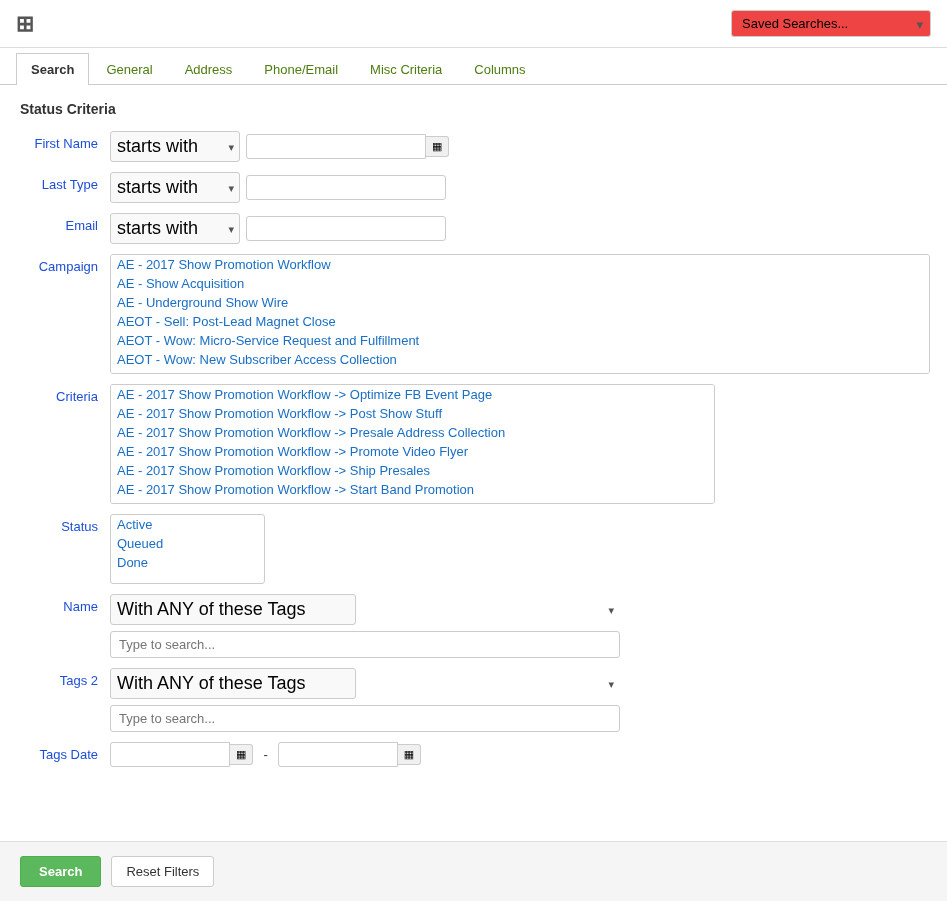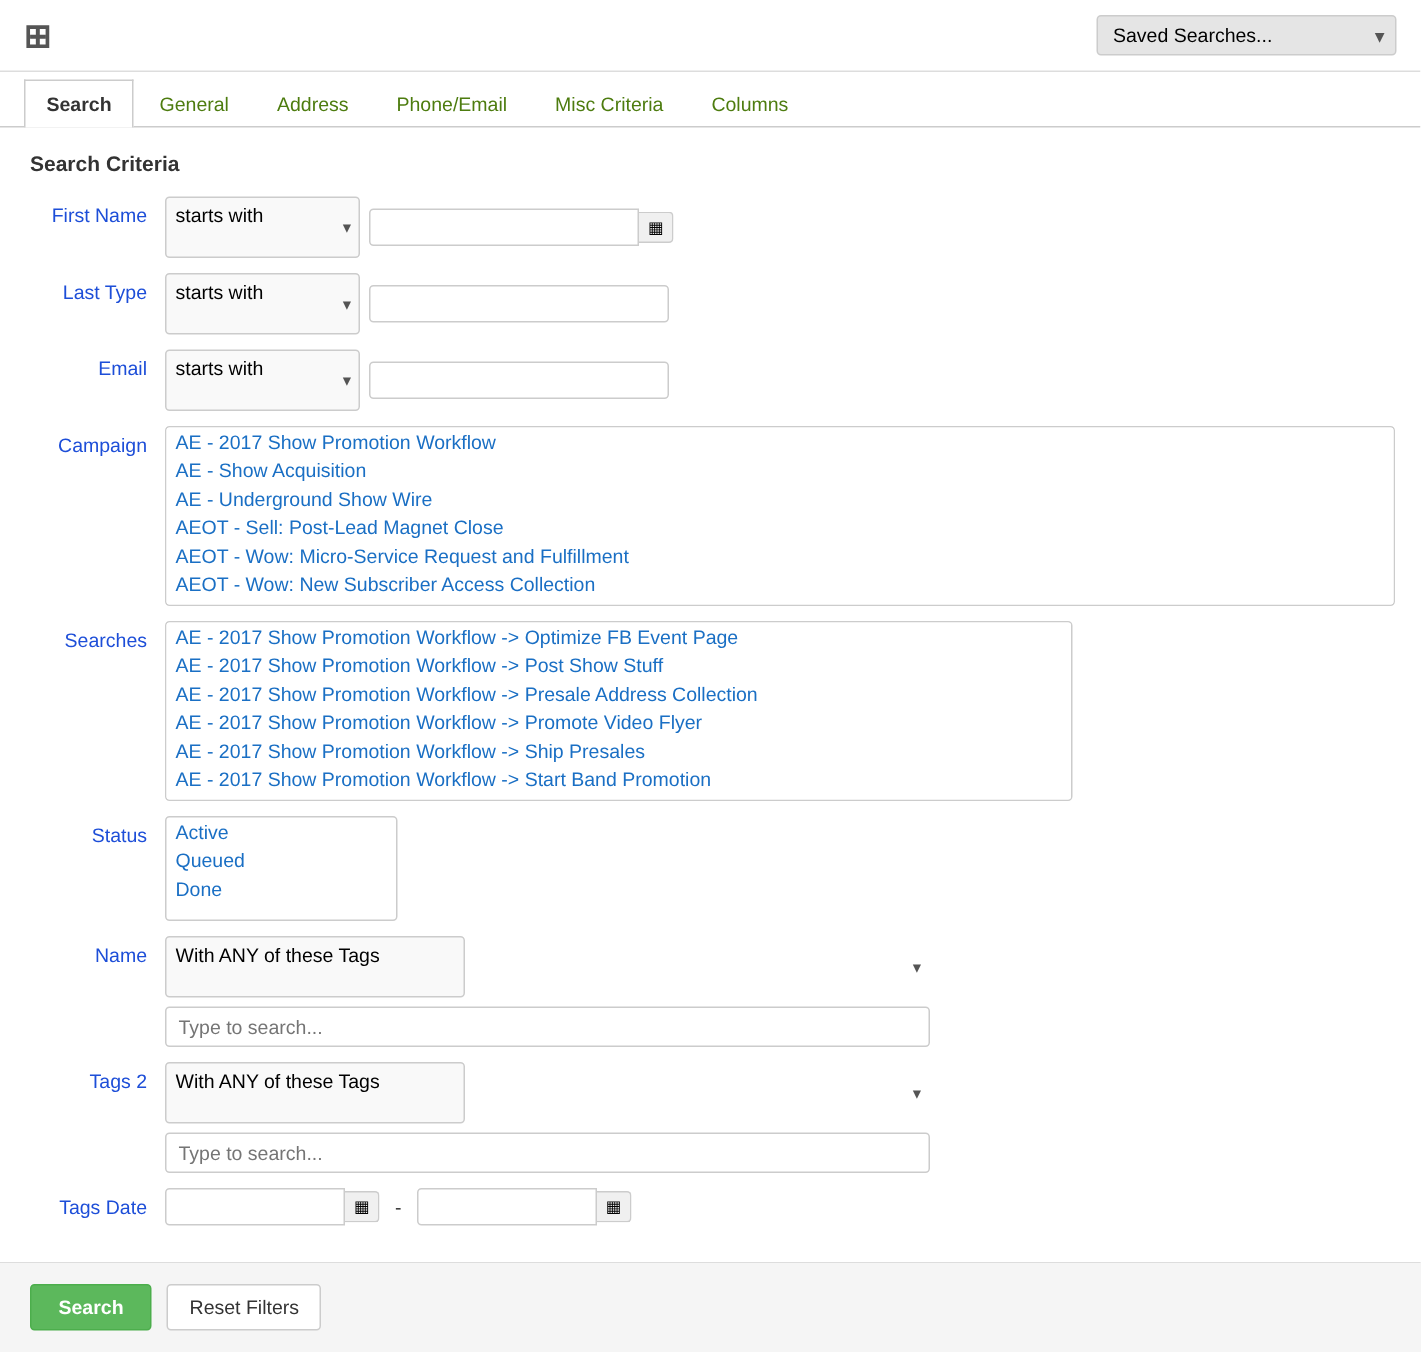--- a/index.html
+++ b/index.html
@@ -2,39 +2,39 @@
 <html><head>
   <meta charset="utf-8">
   <style>
     * { box-sizing: border-box; margin: 0; padding: 0; }
     body { font-family: Arial, sans-serif; font-size: 13px; color: #333; background: #fff; }
 
     
     .header { display: flex; align-items: center; justify-content: space-between; padding: 10px 16px; border-bottom: 1px solid #ddd; }
     .header-title { display: flex; align-items: center; font-size: 20px; font-weight: bold; color: #333; }
     .header-title .icon { margin-right: 8px; font-size: 22px; color: #555; }
-    .saved-searches-select { padding: 5px 28px 5px 10px; border: 1px solid #ccc; border-radius: 3px; background: #e5e5e5; font-size: 13px; appearance: none; width: 200px; cursor: pointer; }
+    .saved-searches-select { padding: 5px 28px 5px 10px; border: 1px solid #ccc; border-radius: 3px; background: #ef4444; font-size: 13px; appearance: none; width: 200px; cursor: pointer; }
     .saved-searches-wrapper { position: relative; }
     .saved-searches-wrapper::after { content: '▾'; position: absolute; right: 8px; top: 50%; transform: translateY(-50%); pointer-events: none; color: #555; }
 
     
     .tabs { display: flex; border-bottom: 1px solid #ccc; padding: 0 16px; margin-top: 4px; }
     .tab { padding: 8px 14px; cursor: pointer; border: 1px solid transparent; border-bottom: none; font-size: 13px; color: #4d7c0f; background: none; margin-right: 2px; position: relative; top: 1px; }
     .tab.active { border-color: #ccc; border-bottom-color: #fff; background: #fff; color: #333; font-weight: bold; }
 
     
     .content { padding: 16px 20px; }
     .section-title { font-weight: bold; font-size: 14px; margin-bottom: 14px; }
 
     
     .form-row { display: flex; align-items: flex-start; margin-bottom: 10px; }
     .form-label { width: 90px; text-align: right; padding-right: 12px; padding-top: 5px; color: #1d4ed8; font-size: 13px; flex-shrink: 0; }
     .form-controls { display: flex; align-items: center; flex: 1; gap: 6px; }
 
-    select.filter-select { padding: 4px 20px 20px 6px; border: 1px solid #ccc; border-radius: 3px; font-size: 13px; background: #f9f9f9; appearance: none; cursor: pointer; min-width: 130px; position: relative; }
+    select.filter-select { padding: 4px 20px 5px 6px; border: 1px solid #ccc; border-radius: 3px; font-size: 18px; background: #f9f9f9; appearance: none; cursor: pointer; min-width: 130px; position: relative; }
     .select-wrapper { position: relative; display: inline-block; }
     .select-wrapper::after { content: '▾'; position: absolute; right: 6px; top: 50%; transform: translateY(-50%); pointer-events: none; color: #555; font-size: 11px; }
     .select-wrapper select { padding-right: 22px; }
 
     input.text-input { padding: 4px 6px; border: 1px solid #ccc; border-radius: 3px; font-size: 13px; width: 200px; }
 
     .input-with-btn { display: flex; align-items: center; }
     .input-with-btn input { border-radius: 3px 0 0 3px; }
     .cal-btn { padding: 3px 6px; border: 1px solid #ccc; border-left: none; border-radius: 0 3px 3px 0; background: #f0f0f0; cursor: pointer; font-size: 11px; }
 
@@ -85,21 +85,21 @@
 <div class="tabs">
   <div class="tab active">Search</div>
   <div class="tab">General</div>
   <div class="tab">Address</div>
   <div class="tab">Phone/Email</div>
   <div class="tab">Misc Criteria</div>
   <div class="tab">Columns</div>
 </div>
 
 <div class="content scrollable-content">
-  <div class="section-title">Search Criteria</div>
+  <div class="section-title">Status Criteria</div>
 
   <div class="form-row">
     <div class="form-label">First Name</div>
     <div class="form-controls">
       <div class="select-wrapper">
         <select class="filter-select">
           <option>starts with</option>
           <option>contains</option>
           <option>equals</option>
           <option>is empty</option>
@@ -151,21 +151,21 @@
         <option style="color:#1a6fc4;">AE - Underground Show Wire</option>
         <option style="color:#1a6fc4;">AEOT - Sell: Post-Lead Magnet Close</option>
         <option style="color:#1a6fc4;">AEOT - Wow: Micro-Service Request and Fulfillment</option>
         <option style="color:#1a6fc4;">AEOT - Wow: New Subscriber Access Collection</option>
         <option style="color:#1a6fc4;">AEOT - Wow: Payment Automation</option>
       </select>
     </div>
   </div>
 
   <div class="form-row">
-    <div class="form-label">Searches</div>
+    <div class="form-label">Criteria</div>
     <div class="form-controls">
       <select class="listbox sequence-listbox" multiple="" size="7">
         <option style="color:#1a6fc4;">AE - 2017 Show Promotion Workflow -&gt; Optimize FB Event Page</option>
         <option style="color:#1a6fc4;">AE - 2017 Show Promotion Workflow -&gt; Post Show Stuff</option>
         <option style="color:#1a6fc4;">AE - 2017 Show Promotion Workflow -&gt; Presale Address Collection</option>
         <option style="color:#1a6fc4;">AE - 2017 Show Promotion Workflow -&gt; Promote Video Flyer</option>
         <option style="color:#1a6fc4;">AE - 2017 Show Promotion Workflow -&gt; Ship Presales</option>
         <option style="color:#1a6fc4;">AE - 2017 Show Promotion Workflow -&gt; Start Band Promotion</option>
         <option style="color:#1a6fc4;">AE - 2017 Show Promotion Workflow -&gt; Tickets Shipped!</option>
       </select>

